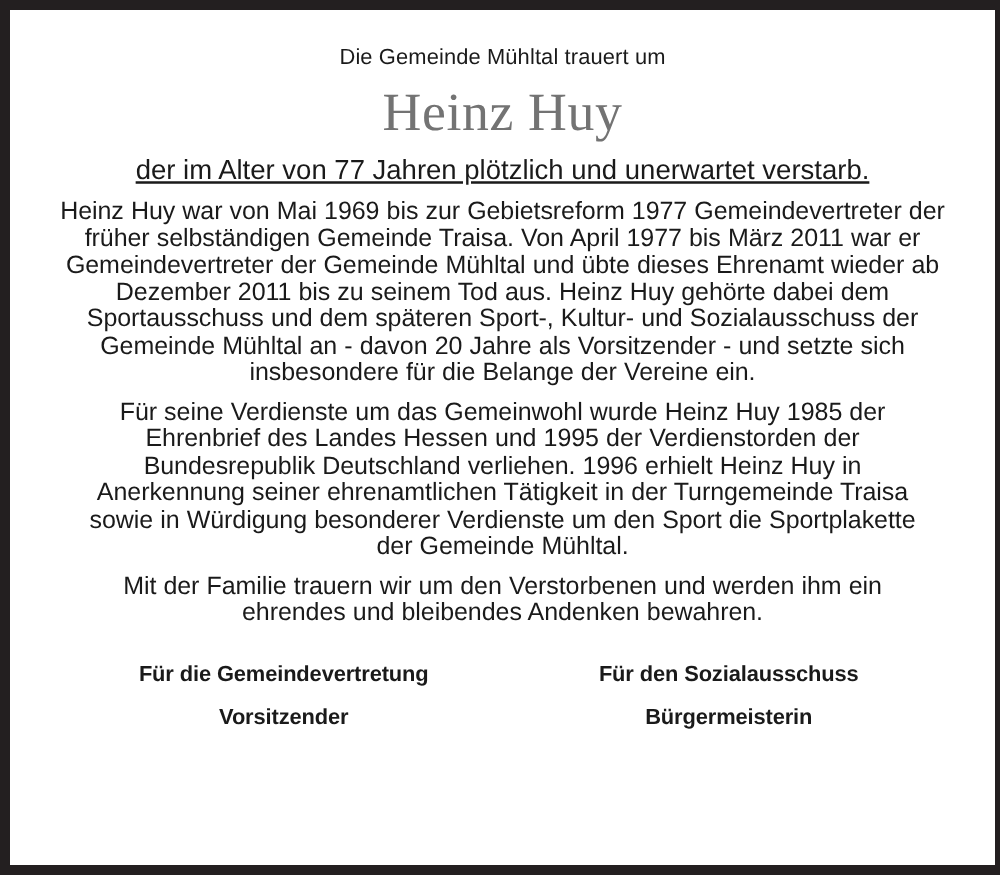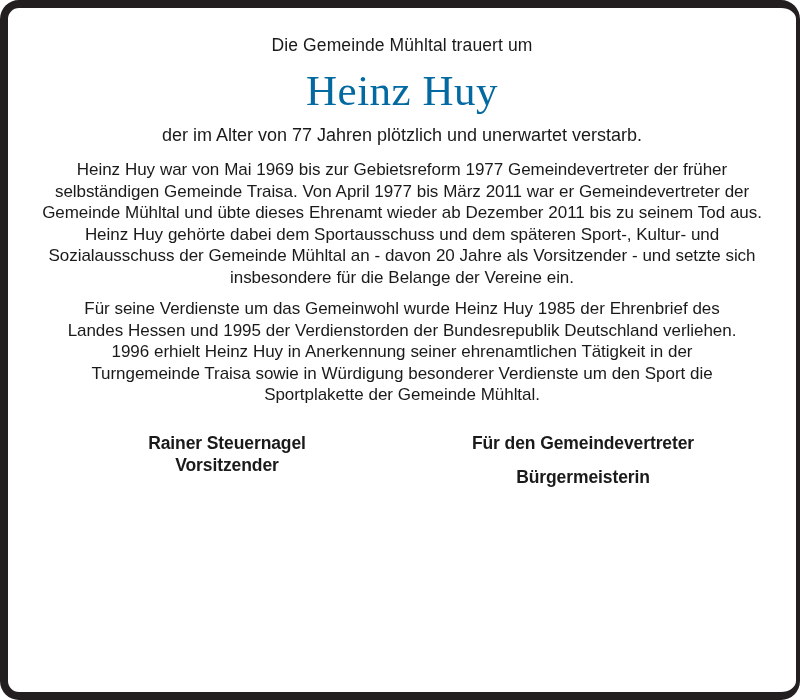--- a/index.html
+++ b/index.html
@@ -15,21 +15,20 @@
     height: 700px;
     box-sizing: border-box;
     background: #ffffff;
     border-top: 8px solid #231f20;
     border-left: 8px solid #231f20;
     border-right: 4px solid #231f20;
     border-bottom: 8px solid #231f20;
     font-family: "Liberation Sans", "DejaVu Sans", sans-serif;
     color: #1a1a1a;
     overflow: hidden;
-    border-radius: 19px;
   }
 
   .inner {
     box-sizing: border-box;
     width: 100%;
     height: 100%;
     padding: 20px 26px 0 26px;
     text-align: center;
   }
 
@@ -41,32 +40,33 @@
     margin: 6px 0 0 0;
   }
 
   .deceased-name {
     font-family: "Liberation Serif", "DejaVu Serif", serif;
     font-size: 43px;
     line-height: 50px;
     font-weight: 400;
     letter-spacing: 0.5px;
     margin: 10px 0 8px 0;
-    color: #0369a1;
+    color: #737373;
   }
 
   .age-line {
-    font-size: 18px;
+    font-size: 22px;
     line-height: 23px;
     margin: 0 0 12px 0;
+    text-decoration: underline;
   }
 
   
   .body-par {
-    font-size: 17px;
+    font-size: 20px;
     line-height: 21.5px;
     margin: 0 0 10px 0;
     text-align: center;
     letter-spacing: -0.05px;
     word-spacing: 0.2px;
   }
 
   .body-par.p-wide  { padding: 0 2px; }
   .body-par.p-mid   { padding: 0 26px; }
   .body-par.p-far   { padding: 0 36px; }
@@ -120,29 +120,30 @@
     <div class="deceased-name">Heinz Huy</div>
 
     <div class="age-line">der im Alter von 77 Jahren plötzlich und unerwartet verstarb.</div>
 
     <p class="body-par p-wide">Heinz Huy war von Mai 1969 bis zur Gebietsreform 1977 Gemeindevertreter der früher selbständigen Gemeinde Traisa. Von April 1977 bis März 2011 war er Gemeindevertreter der Gemeinde Mühltal und übte dieses Ehrenamt wieder ab Dezember 2011 bis zu seinem Tod aus. Heinz Huy gehörte dabei dem Sportausschuss und dem späteren Sport-, Kultur- und Sozialausschuss der Gemeinde Mühltal an - davon 20 Jahre als Vorsitzender - und setzte sich insbesondere für die Belange der Vereine ein.</p>
 
 
     <p class="body-par p-mid">Für seine Verdienste um das Gemeinwohl wurde Heinz Huy 1985 der Ehrenbrief des Landes Hessen und 1995 der Verdienstorden der Bundesrepublik Deutschland verliehen. 1996 erhielt Heinz Huy in Anerkennung seiner ehrenamtlichen Tätigkeit in der Turngemeinde Traisa sowie in Würdigung besonderer Verdienste um den Sport die Sportplakette der Gemeinde Mühltal.</p>
 
 
+    <p class="body-par p-last">Mit der Familie trauern wir um den Verstorbenen und werden ihm ein ehrendes und bleibendes Andenken bewahren.</p>
 
     <div class="signatures">
 
       <div class="sig-col left">
-        <div class="sig-person">Rainer Steuernagel</div>
+        <div class="sig-heading">Für die Gemeindevertretung</div>
         <div class="sig-role">Vorsitzender</div>
       </div>
 
       <div class="sig-col right">
-        <div class="sig-heading">Für den Gemeindevertreter</div>
+        <div class="sig-heading">Für den Sozialausschuss</div>
         <div class="sig-role">Bürgermeisterin</div>
       </div>
 
     </div>
 
   </div>
 </div>
 
 </body></html>

